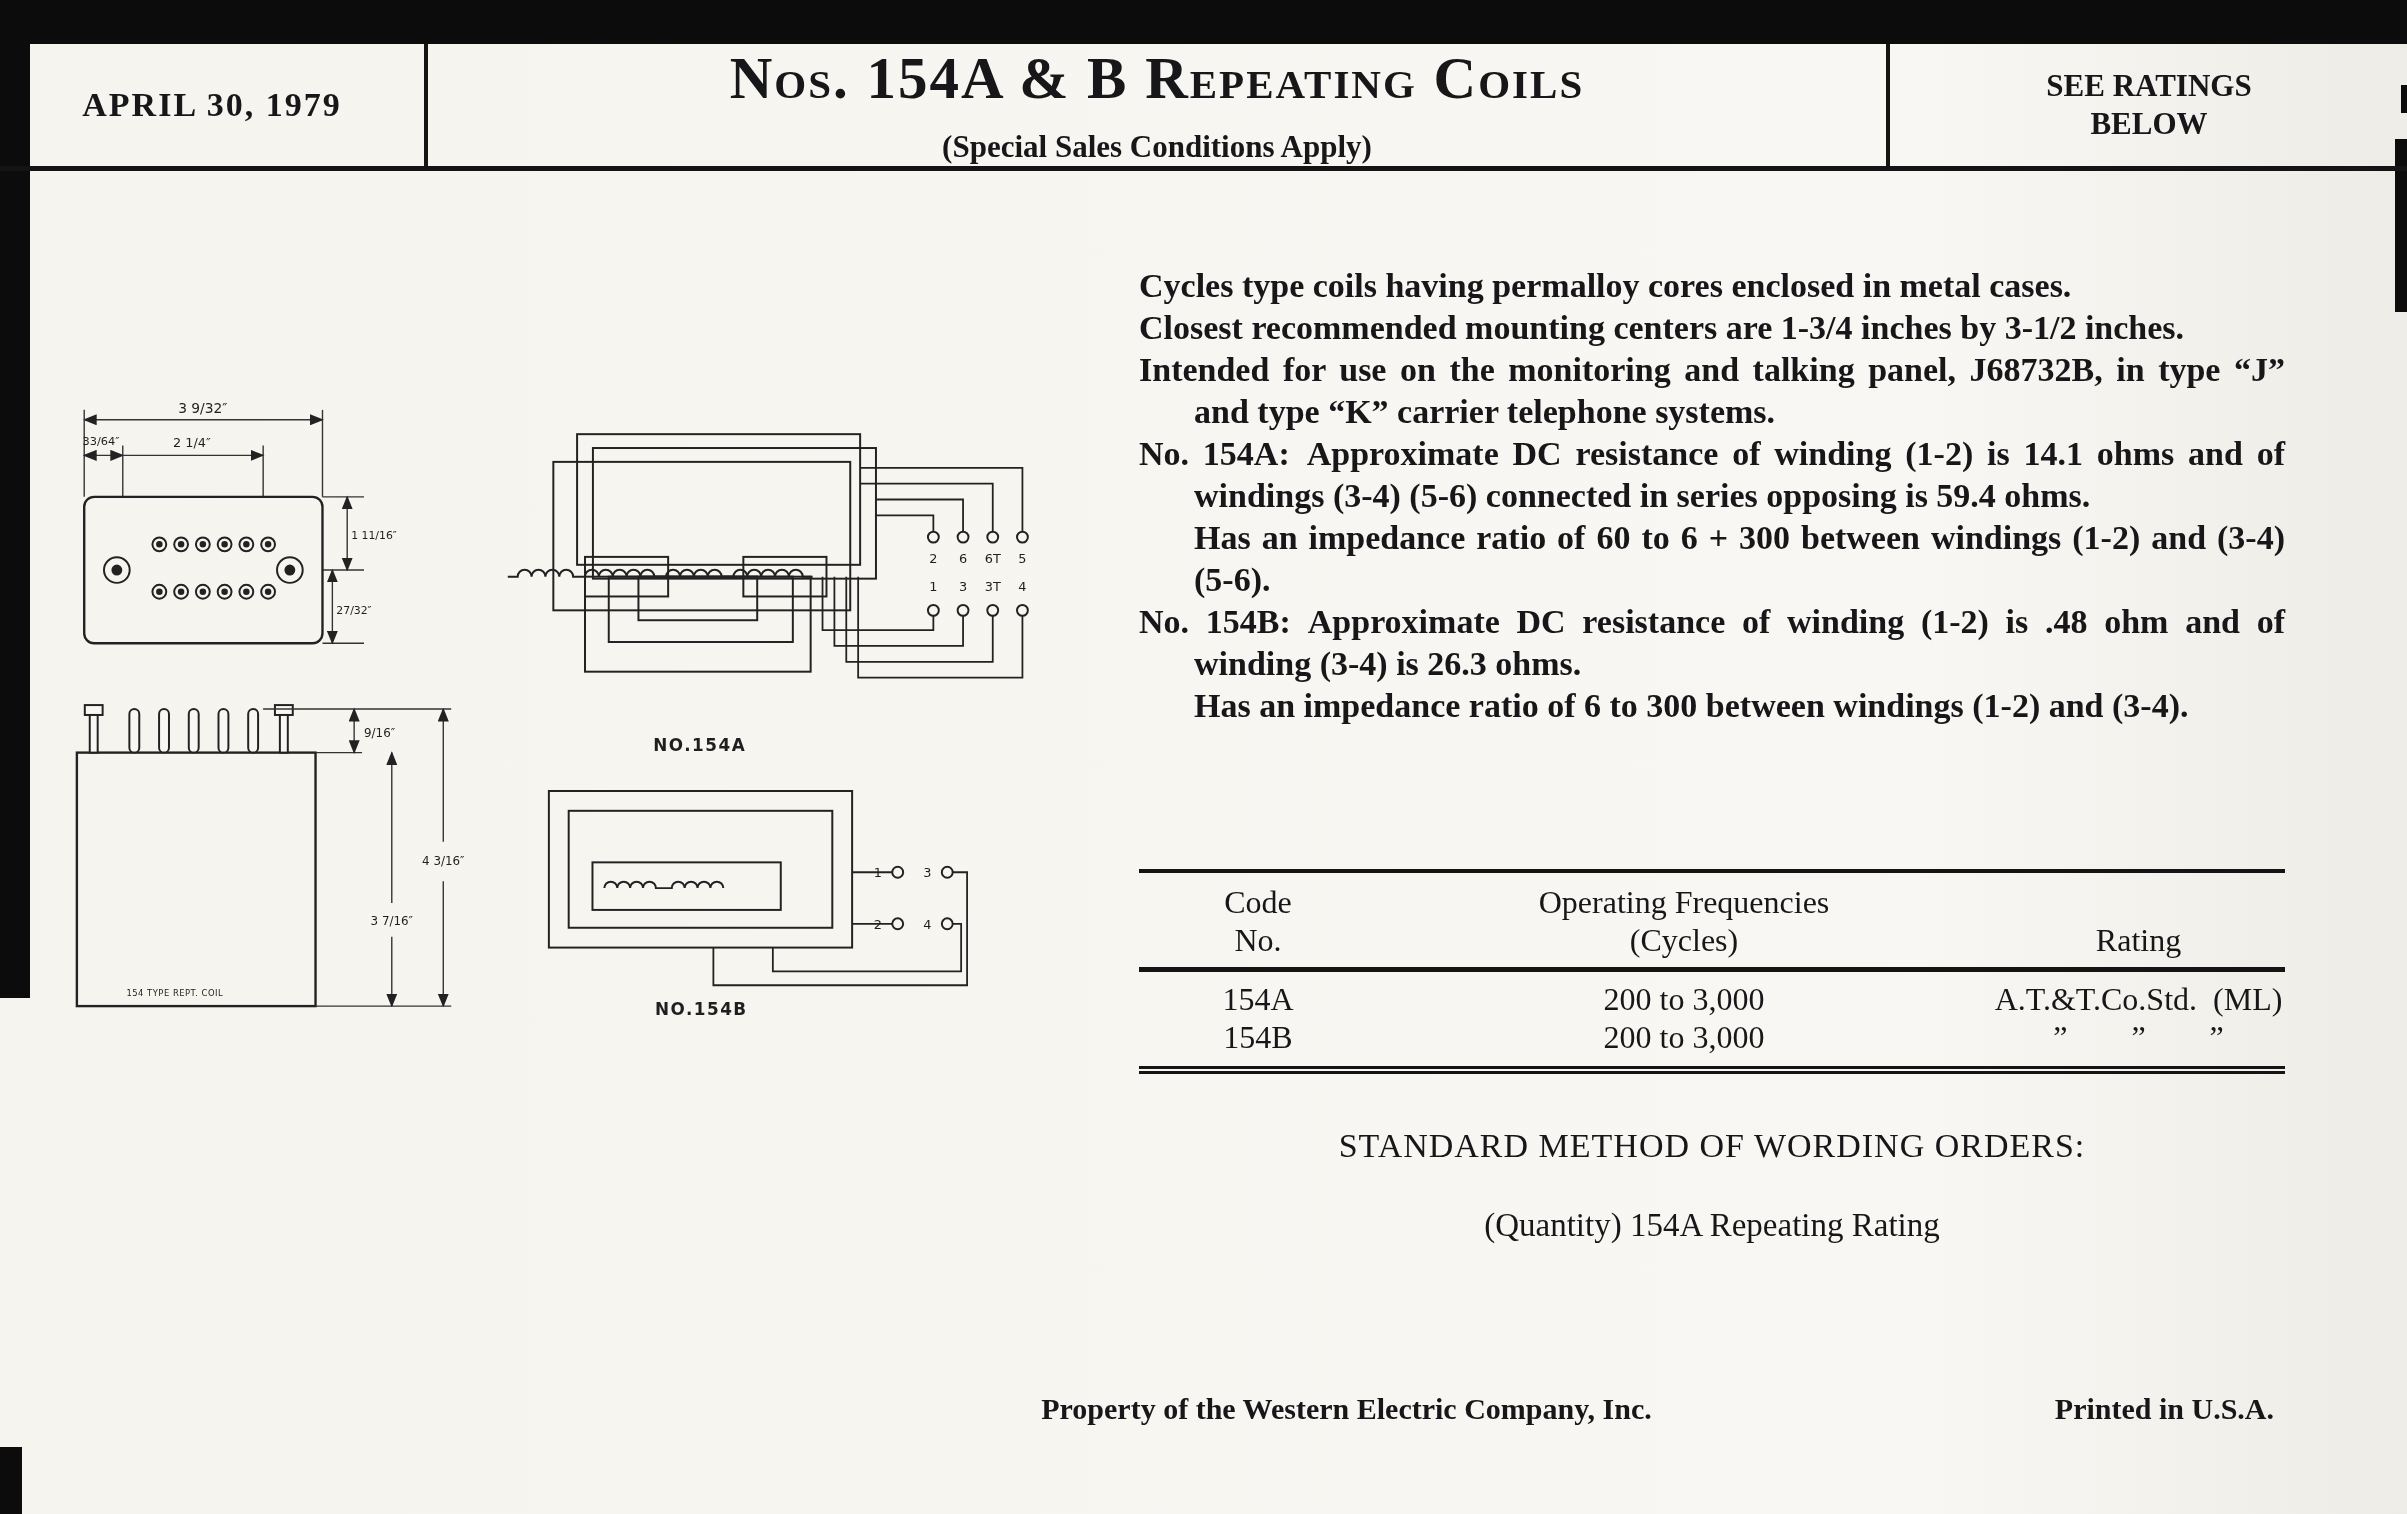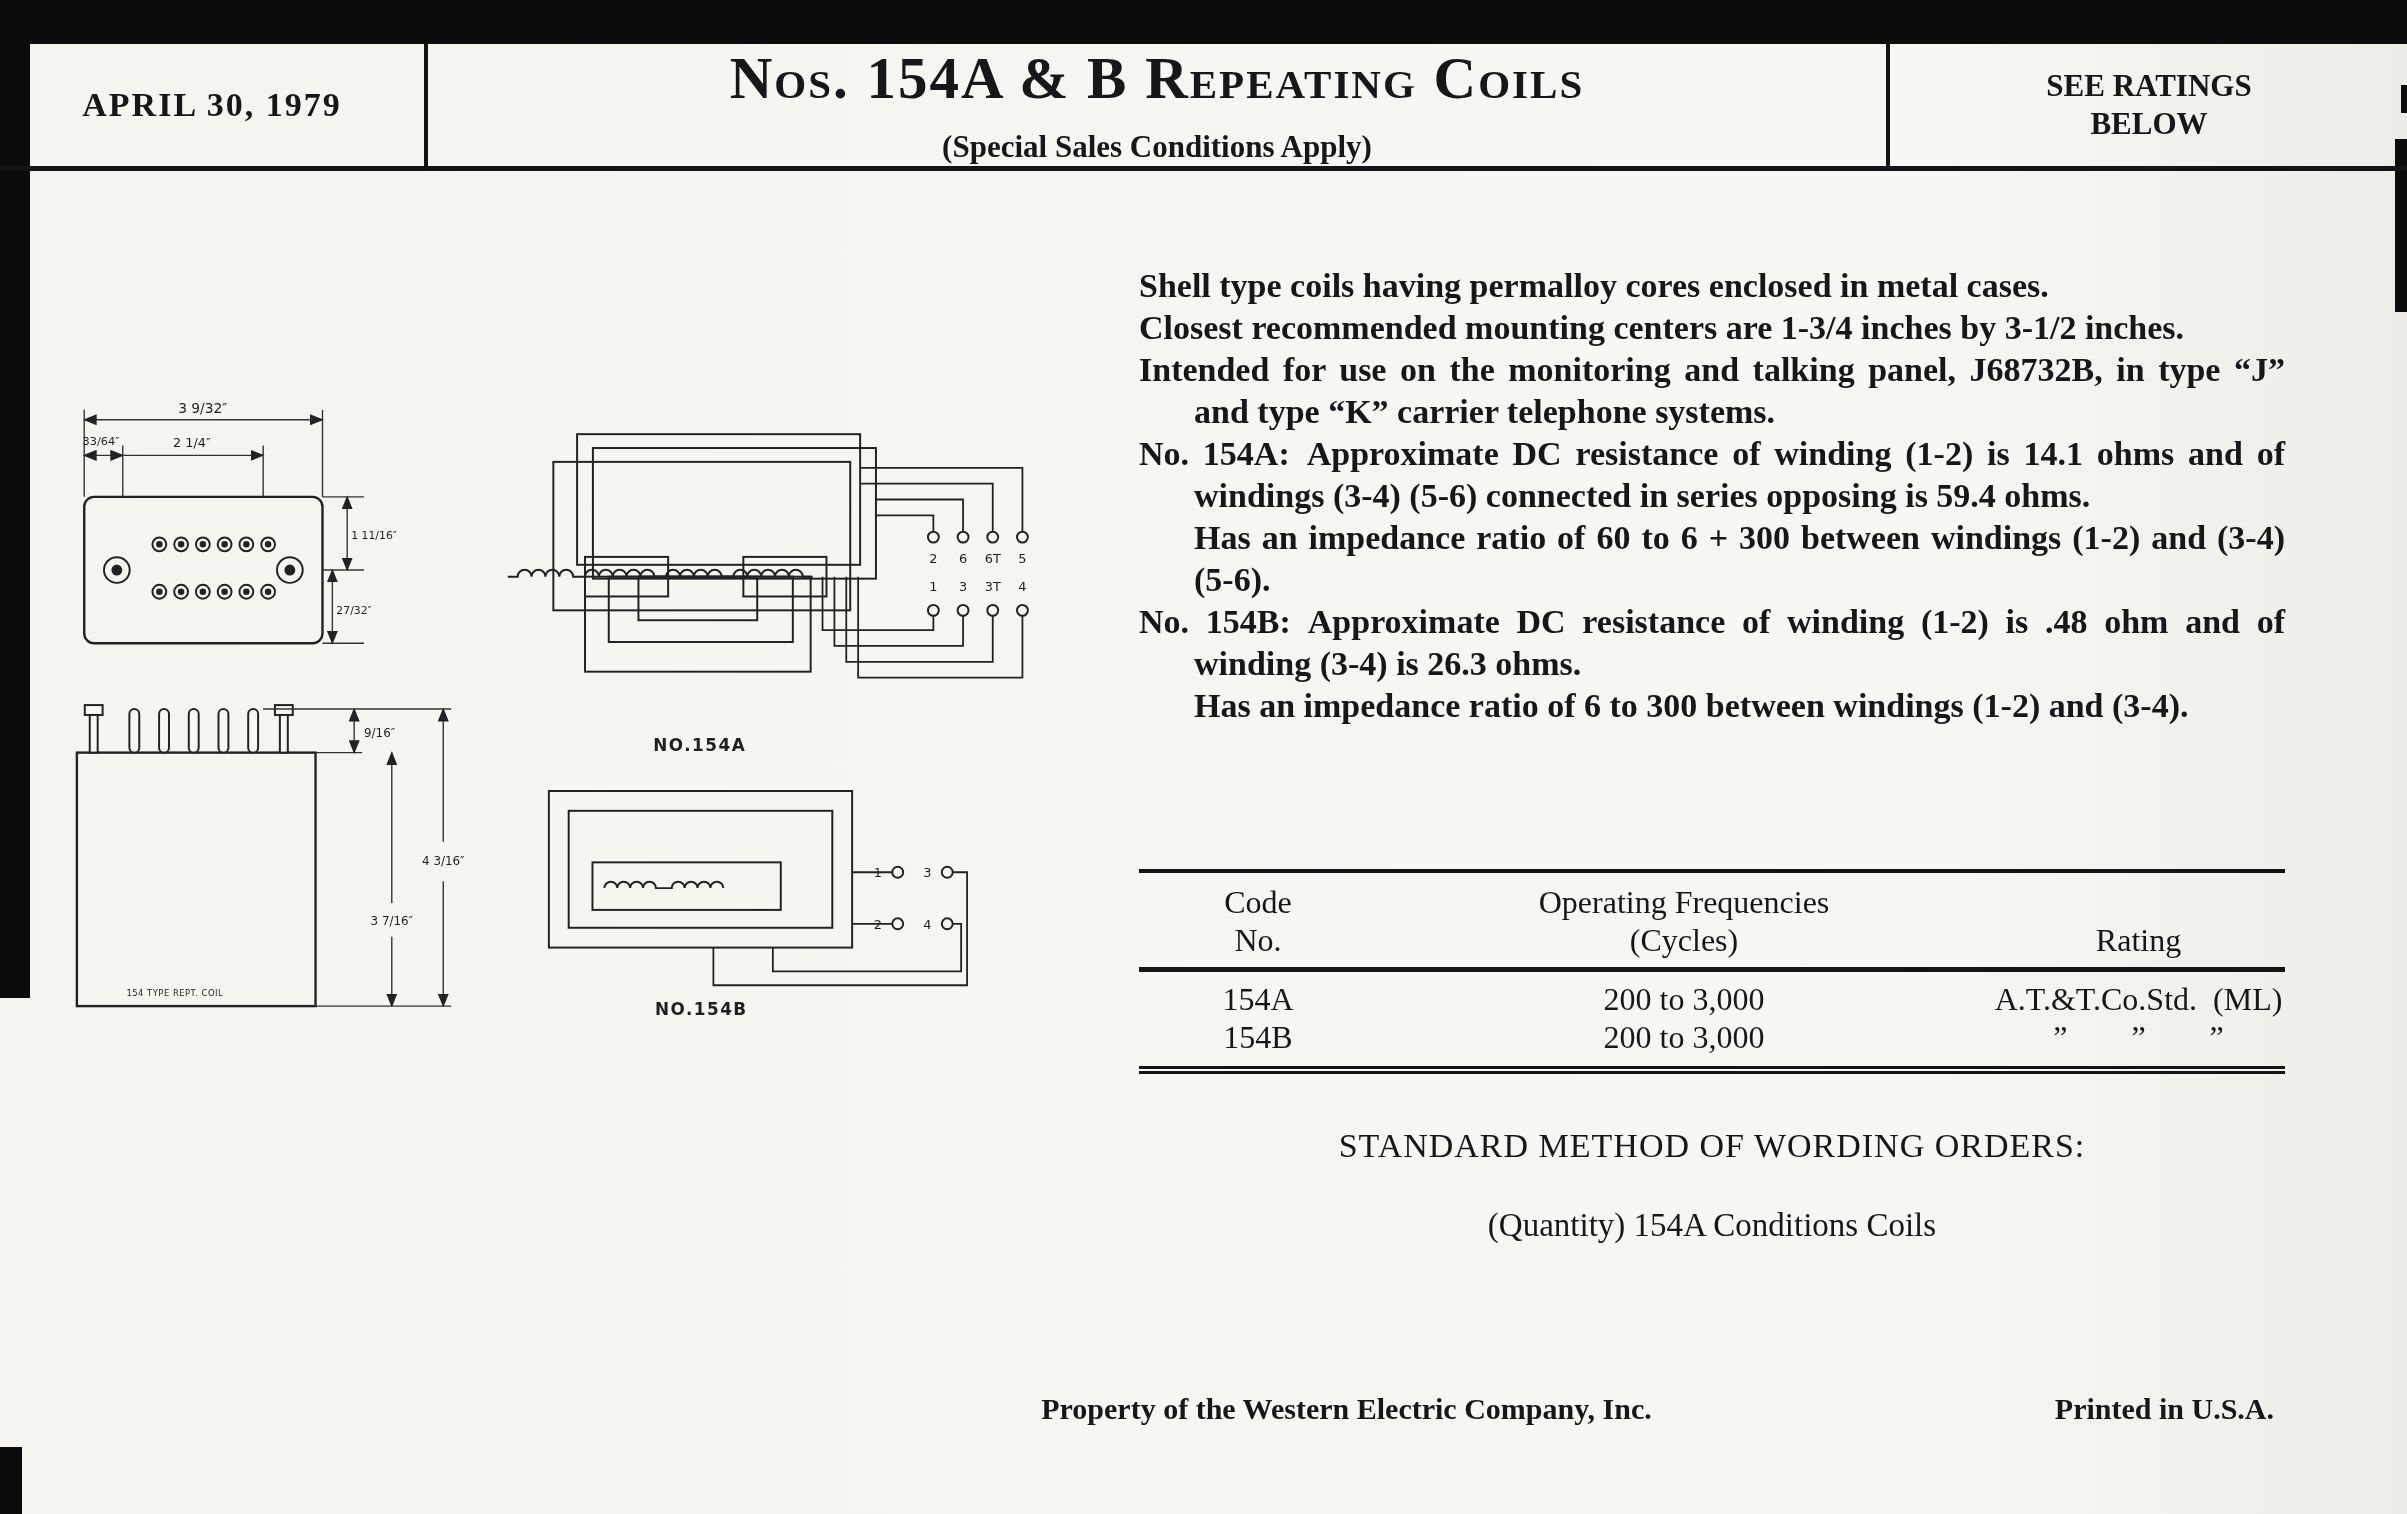--- a/index.html
+++ b/index.html
@@ -261,21 +261,21 @@
       </g>
       <text x="346" y="101" font-size="13" text-anchor="middle">1</text>
       <text x="396" y="101" font-size="13" text-anchor="middle">3</text>
       <text x="346" y="153" font-size="13" text-anchor="middle">2</text>
       <text x="396" y="153" font-size="13" text-anchor="middle">4</text>
       <text x="121" y="240" font-size="17" class="cap">NO.154B</text>
     </svg>
   </div>
 
   <div class="copy">
-    <p class="hang">Shell type coils having permalloy cores enclosed in metal cases.</p>
+    <p class="hang">Cycles type coils having permalloy cores enclosed in metal cases.</p>
     <p class="hang">Closest recommended mounting centers are 1-3/4 inches by 3-1/2 inches.</p>
     <p class="hang">Intended for use on the monitoring and talking panel, J68732B, in type “J” and type “K” carrier telephone systems.</p>
     <p class="hang">No. 154A: Approximate DC resistance of winding (1-2) is 14.1 ohms and of windings (3-4) (5-6) connected in series opposing is 59.4 ohms.</p>
     <p class="ind">Has an impedance ratio of 60 to 6 + 300 between windings (1-2) and (3-4) (5-6).</p>
     <p class="hang">No. 154B: Approximate DC resistance of winding (1-2) is .48 ohm and of winding (3-4) is 26.3 ohms.</p>
     <p class="ind">Has an impedance ratio of 6 to 300 between windings (1-2) and (3-4).</p>
   </div>
 
   <div class="ratings">
     <div class="thead grid3">
@@ -298,20 +298,20 @@
       <div class="row grid3">
         <div class="cell">154B</div>
         <div class="cell">200 to 3,000</div>
         <div class="cell">”  ”  ”</div>
       </div>
     </div>
   </div>
 
   <div class="orders">
     <div class="heading">STANDARD METHOD OF WORDING ORDERS:</div>
-    <div class="example">(Quantity) 154A Conditions Coils</div>
+    <div class="example">(Quantity) 154A Repeating Rating</div>
   </div>
 
   <div class="footer-property">Property of the Western Electric Company, Inc.</div>
   <div class="footer-printed">Printed in U.S.A.</div>
 
 </div>
 
 
 </body></html>

